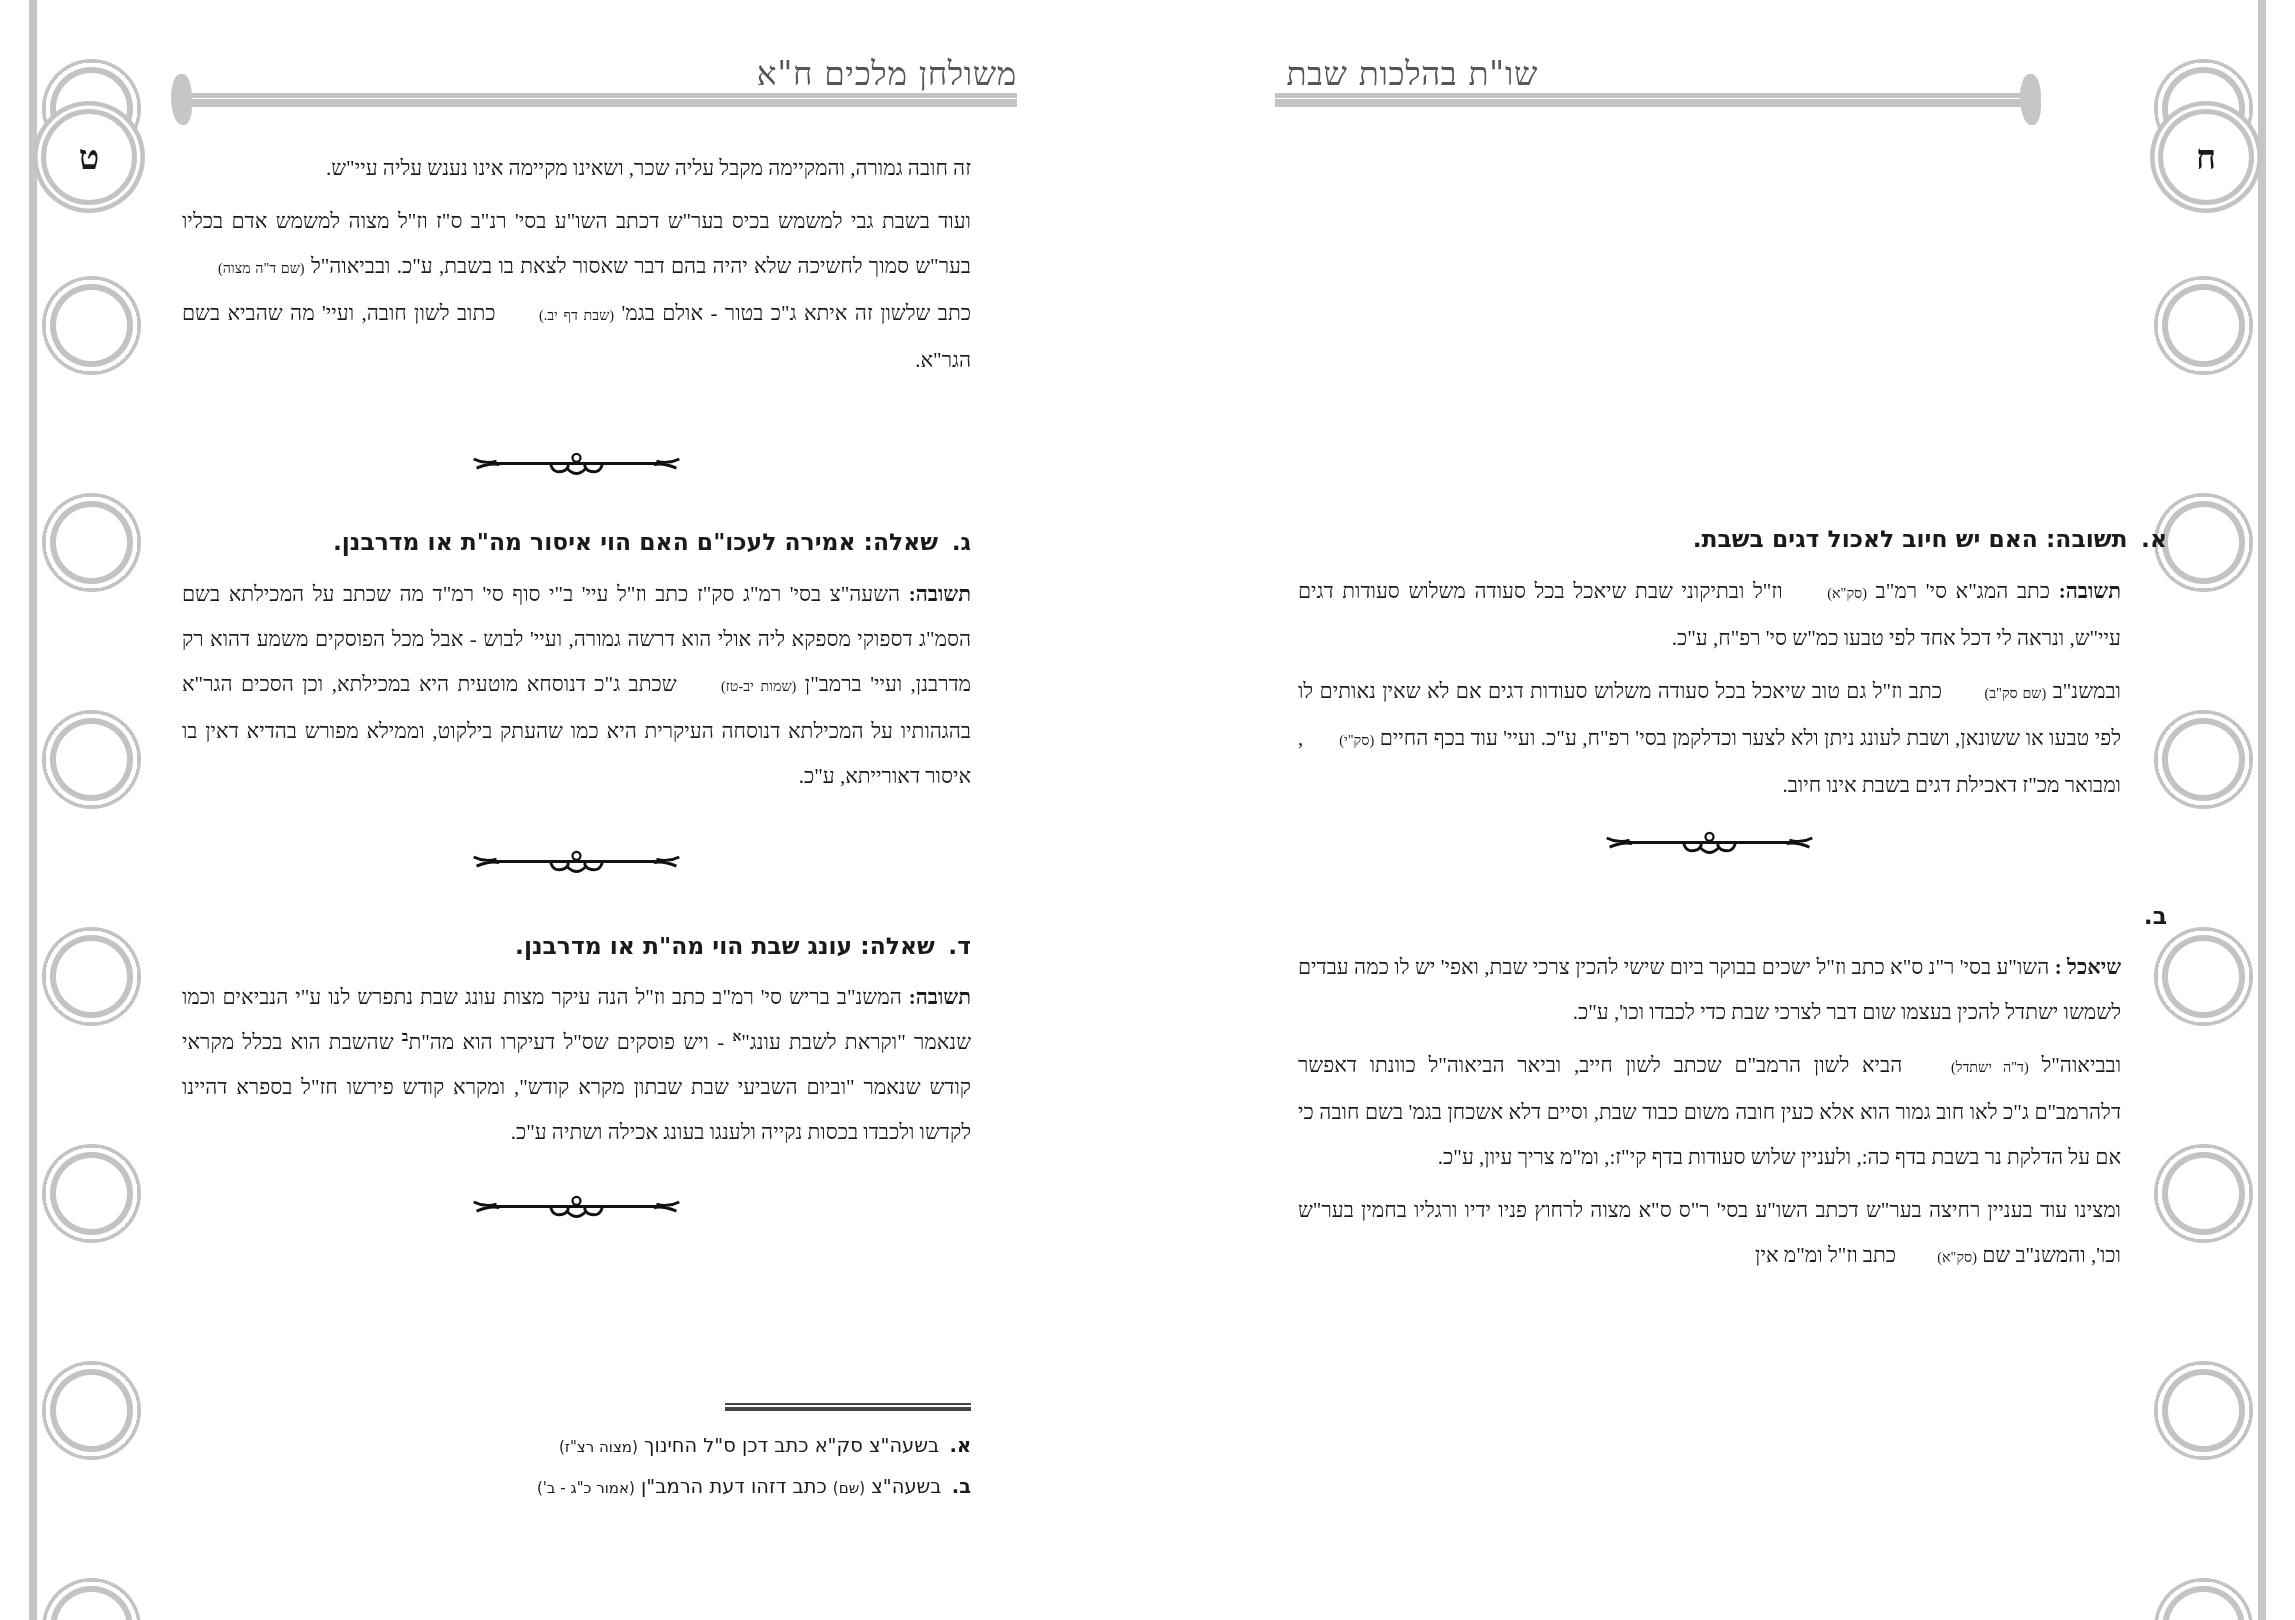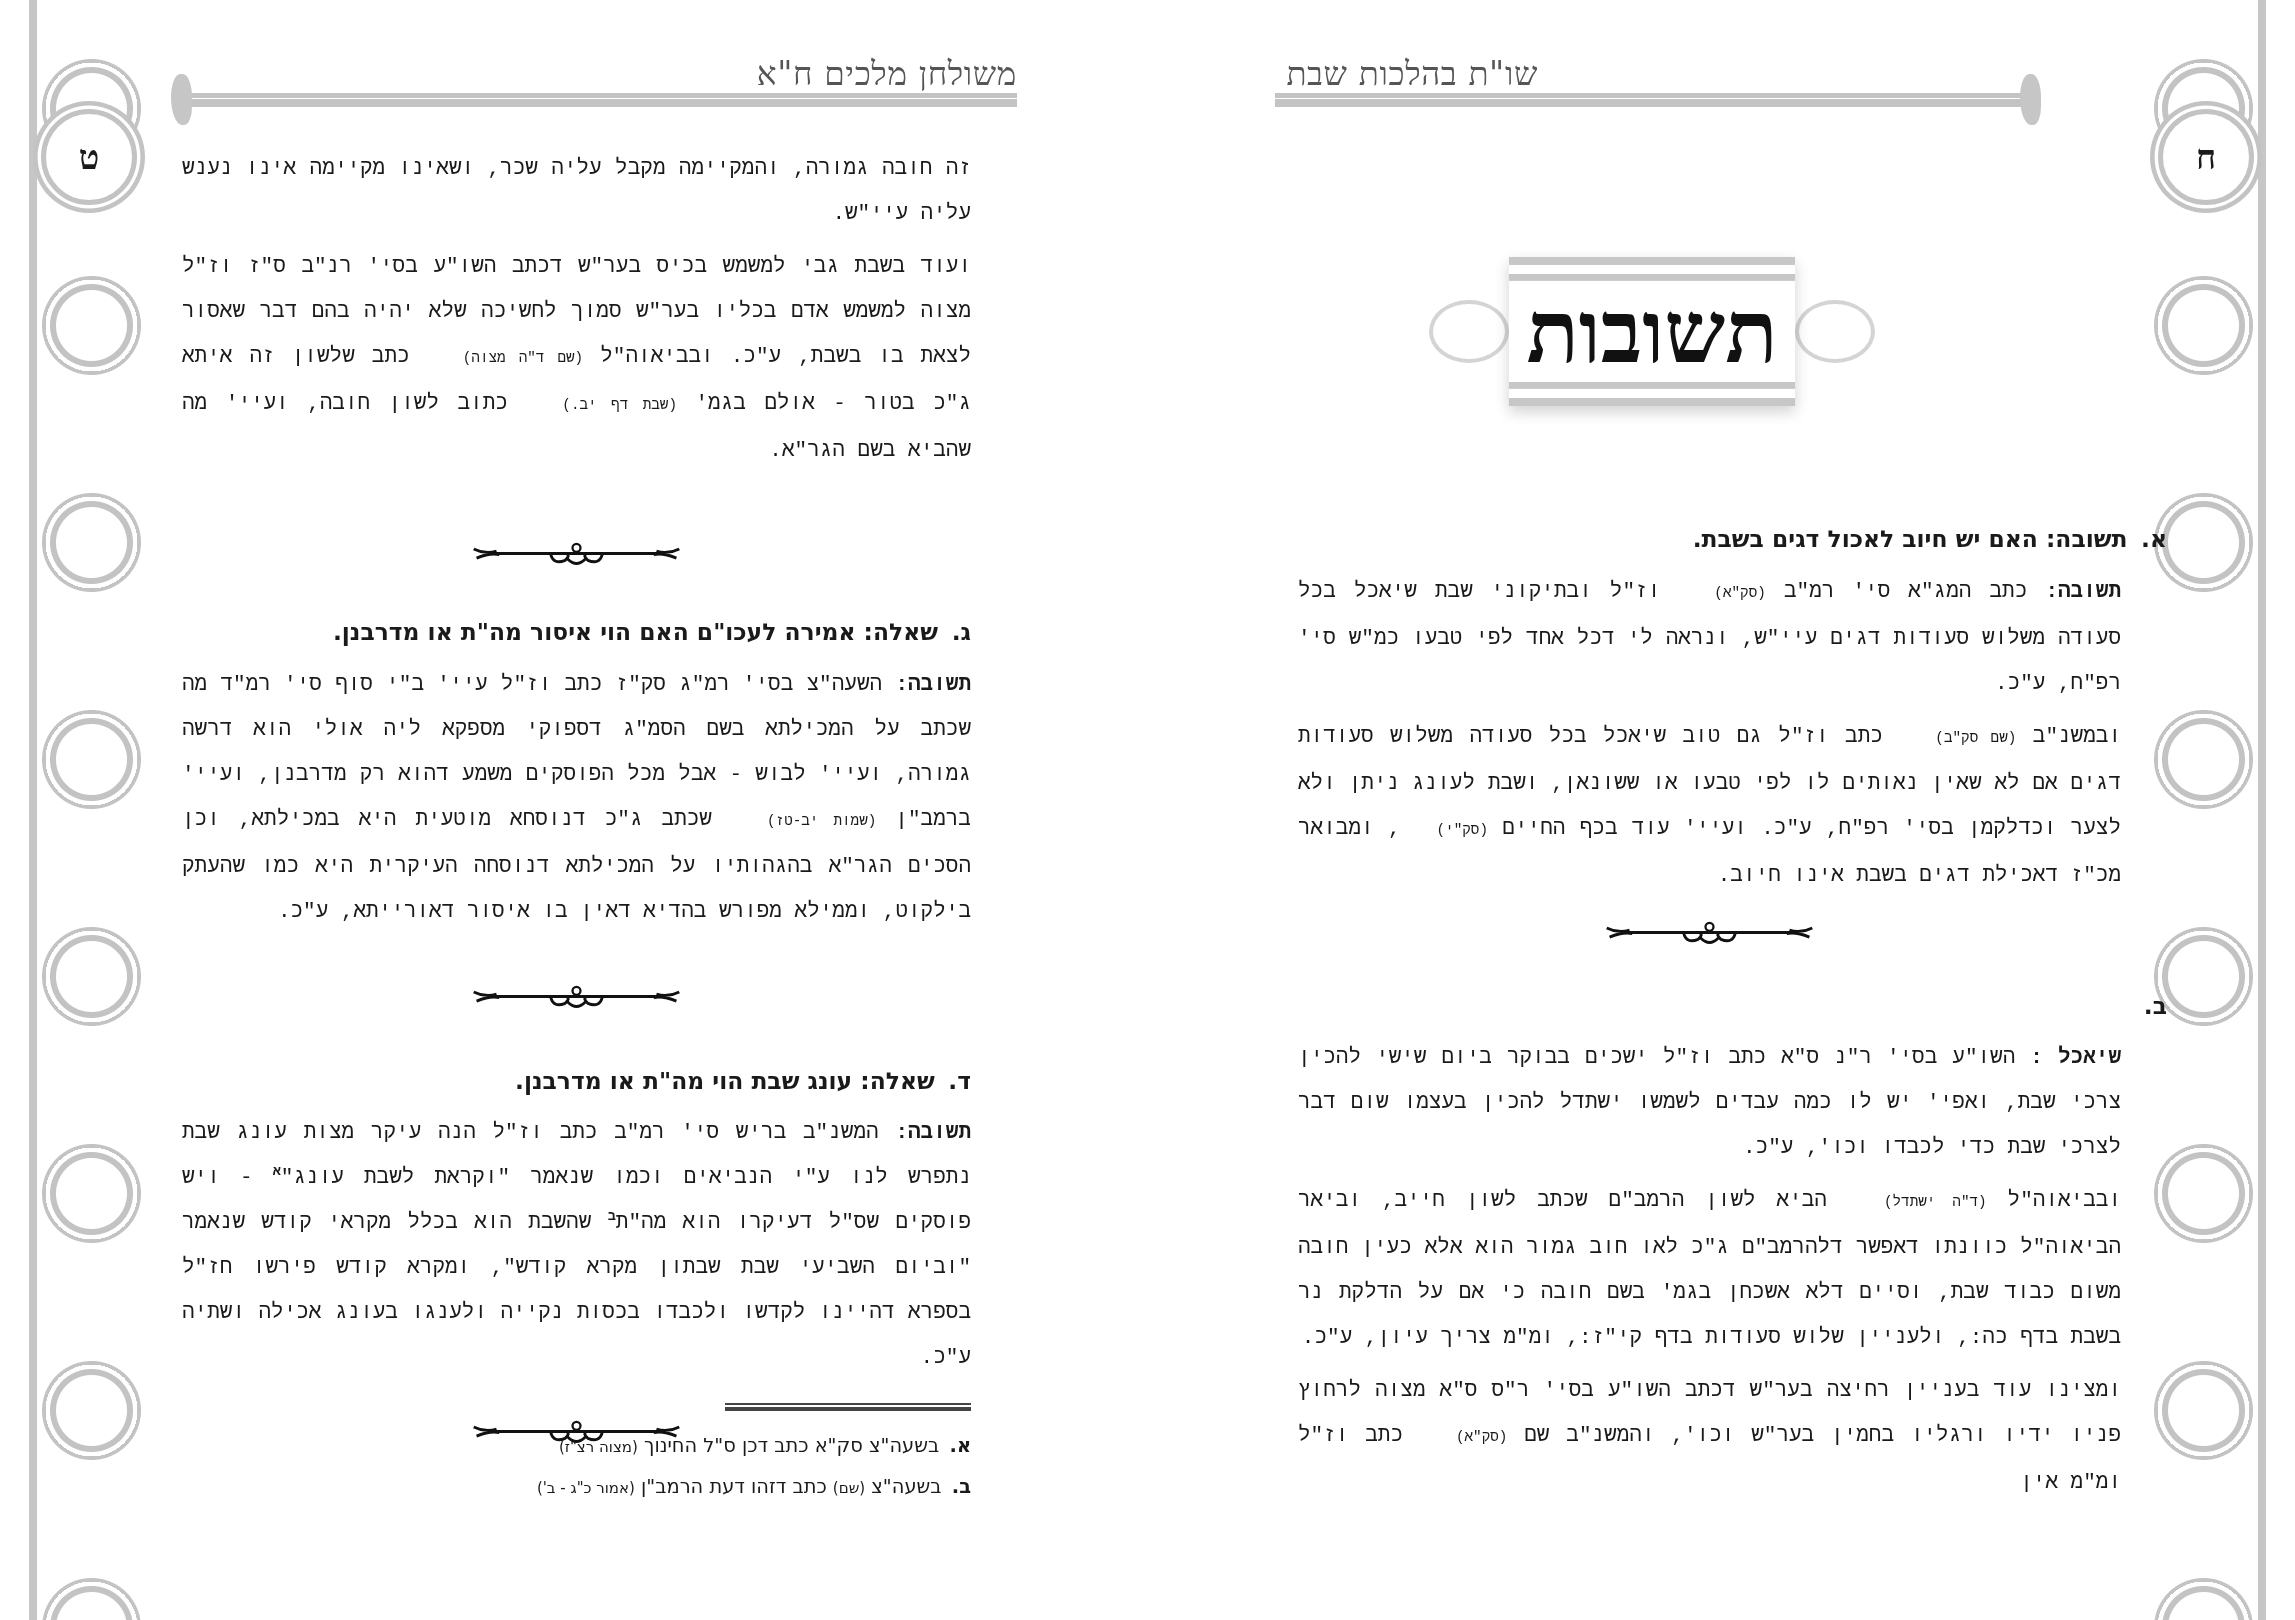--- a/index.html
+++ b/index.html
@@ -25,21 +25,21 @@
   .runhead .bar1{position:absolute;top:93px;height:4.6px;background:#c3c3c3;}
   .runhead .bar2{position:absolute;top:99px;height:8px;background:#c3c3c3;}
   .runhead .curl{position:absolute;top:74px;width:20.6px;height:51px;border-radius:50% 50% 40% 60%;background:#c6c6c6;}
   .page.left .runhead .title{right:0;}
   .page.left .runhead .bar1,.page.left .runhead .bar2{left:17px;right:0;}
   .page.left .runhead .curl{left:0;}
   .page.right .runhead .title{left:11.4px;}
   .page.right .runhead .bar1,.page.right .runhead .bar2{left:0;right:143px;}
   .page.right .runhead .curl{right:126px;}
 
-  .para{font-family:Liberation Mono, monospace;font-size:21px;line-height:45px;text-align:justify;margin:0;}
+  .para{font-family:Liberation Serif, serif;font-size:21px;line-height:45px;text-align:justify;margin:0;}
   .para small{font-size:14.3px;margin-left:36px;}
   .bold{font-weight:bold;}
   .q{display:flex;gap:13.7px;font-weight:bold;font-size:23.4px;line-height:32px;}
   .q .letter{flex:0 0 auto;}
   sup{font-size:13.7px;font-weight:bold;line-height:0;}
 
   .divider{display:flex;justify-content:center;align-items:center;height:23px;}
   .divider svg{width:217px;height:23px;}
 
   
@@ -136,26 +136,20 @@
   </div>
 
   <div class="page right">
     <div class="runhead">
       <div class="title">שו"ת בהלכות שבת</div>
       <div class="bar1"></div>
       <div class="bar2"></div>
       <div class="curl"></div>
     </div>
 
-    <div class="titlebox">
-      <div class="knot l"></div>
-      <div class="knot r"></div>
-      <div class="frame"></div>
-      <div class="label">תשובות</div>
-    </div>
 
     <div style="position:absolute;top:523px;right:0;width:869px;">
       <div>
         <div class="q">
           <span class="letter">א.</span>
           <span>תשובה: האם יש חיוב לאכול דגים בשבת.</span>
         </div>
         <div style="padding-right:46px;">
           <p class="para" style="margin-top:13.7px;"><span class="bold">תשובה:</span> <span>כתב המג"א סי' רמ"ב</span> <small>(סק"א)</small> <span>וז"ל ובתיקוני שבת שיאכל בכל סעודה משלוש סעודות דגים עיי"ש, ונראה לי דכל אחד לפי טבעו כמ"ש סי' רפ"ח, ע"כ.</span></p>
           <p class="para" style="margin-top:8px;"><span>ובמשנ"ב</span> <small>(שם סק"ב)</small> <span>כתב וז"ל גם טוב שיאכל בכל סעודה משלוש סעודות דגים אם לא שאין נאותים לו לפי טבעו או ששונאן, ושבת לעונג ניתן ולא לצער וכדלקמן בסי' רפ"ח, ע"כ. ועיי' עוד בכף החיים</span> <small>(סק"י)</small><span>, ומבואר מכ"ז דאכילת דגים בשבת אינו חיוב.</span></p>

